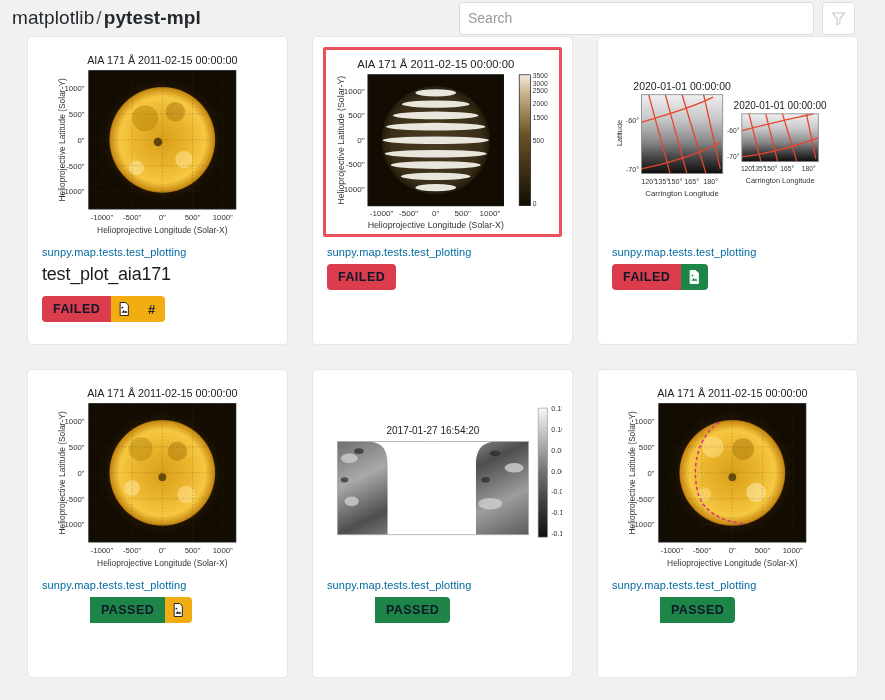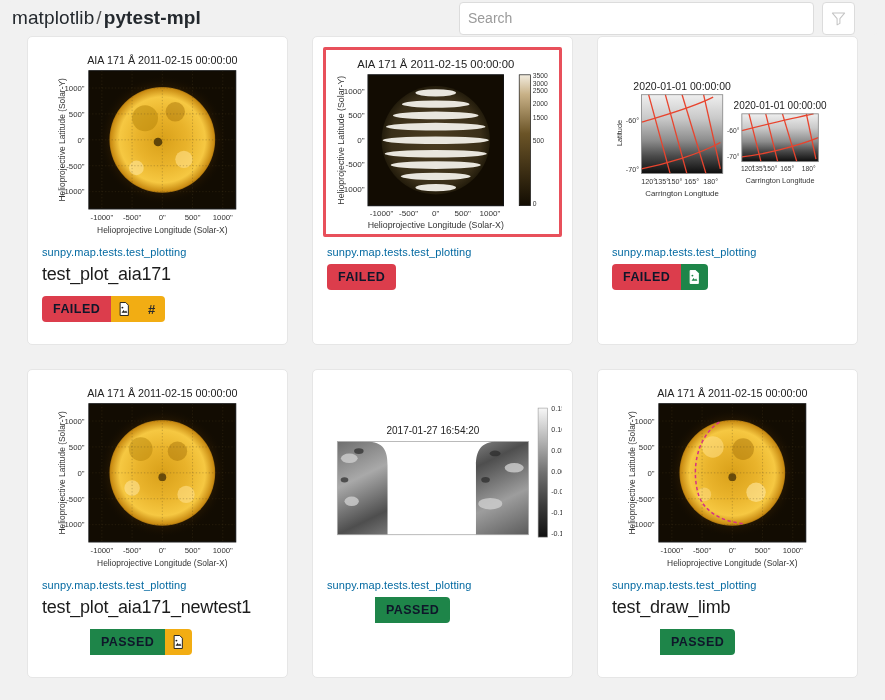--- a/index.html
+++ b/index.html
@@ -431,21 +431,20 @@
             <text x="16" y="44.3">0"</text>
               <text x="16" y="56.3">-500"</text>
               <text x="16" y="68.3">-1000"</text>
           </g>
           <text class="axlbl" x="52" y="86" text-anchor="middle">Helioprojective Longitude (Solar-X)</text>
           <text class="axlbl" x="7" y="43" text-anchor="middle" transform="rotate(-90 7 43)">Helioprojective Latitude (Solar-Y)</text>
         </svg>
       </div>
       <div class="meta">
         <div class="module">sunpy.map.tests.test_plotting</div>
-        <div class="testname">test_plot_aia171_newtest1</div>
         <div class="badges">
           <span class="badge passed">PASSED</span>
           <span class="seg amber">
             <span>
               <svg width="13" height="14" viewBox="0 0 14 16">
                 <path d="M2 0.6 h6.4 l3 3 v11.8 h-9.4 z" fill="#ffffff" stroke="#1f1f1f" stroke-width="1.1" stroke-linejoin="round"></path>
                 <path d="M3.6 12.3 l2.3-3.1 1.6 2 1.3-1.5 1.5 2.6 z" fill="#1f1f1f"></path>
                 <circle cx="4.6" cy="6.4" r="1.1" fill="#1f1f1f"></circle>
               </svg>
             </span>
@@ -553,21 +552,20 @@
             <text x="16" y="44.3">0"</text>
               <text x="16" y="56.3">-500"</text>
               <text x="16" y="68.3">-1000"</text>
           </g>
           <text class="axlbl" x="52" y="86" text-anchor="middle">Helioprojective Longitude (Solar-X)</text>
           <text class="axlbl" x="7" y="43" text-anchor="middle" transform="rotate(-90 7 43)">Helioprojective Latitude (Solar-Y)</text>
         </svg>
       </div>
       <div class="meta">
         <div class="module">sunpy.map.tests.test_plotting</div>
-        <div class="testname">test_draw_limb</div>
         <div class="badges">
           <span class="badge passed">PASSED</span>
         </div>
       </div>
     </div>
 
   </div>
 </div>
 
 </body></html>

